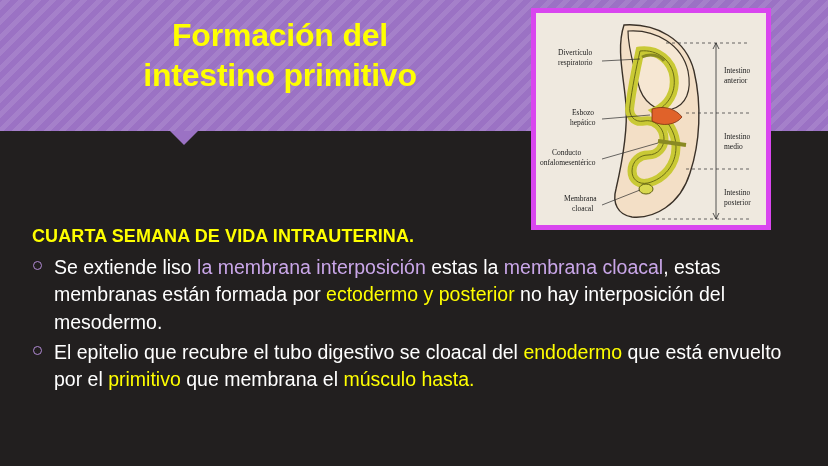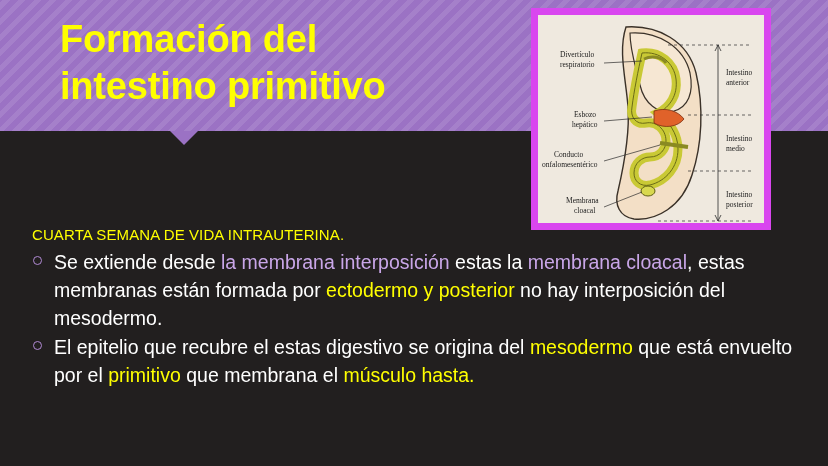--- a/index.html
+++ b/index.html
@@ -46,57 +46,57 @@
     border-left: 14px solid transparent;
     border-right: 14px solid transparent;
     border-top: 14px solid #9b72c4;
   }
   #title {
     position: absolute;
     left: 60px;
     top: 16px;
     width: 440px;
     color: #ffff00;
-    font-size: 38px;
+    font-size: 32px;
     font-weight: bold;
     line-height: 1.24;
-    text-align: left;
+    text-align: center;
     letter-spacing: -0.2px;
   }
   #title .line {
     display: block;
     white-space: nowrap;
   }
   
   #figure {
     position: absolute;
     left: 531px;
     top: 8px;
     width: 240px;
     height: 222px;
     background: #3b82f6;
-    border: 7px solid #d946ef;
+    border: 5px solid #d946ef;
     box-sizing: border-box;
     overflow: hidden;
   }
   #figure svg { display: block; }
   
   #body {
     position: absolute;
     left: 32px;
     top: 224px;
     width: 766px;
     color: #ffffff;
     font-size: 19.5px;
     line-height: 1.42;
   }
   #subhead {
     color: #ffff00;
-    font-weight: normal;
-    font-size: 15px;
+    font-weight: bold;
+    font-size: 18px;
     letter-spacing: 0.1px;
     margin-bottom: 4px;
   }
   .bullet {
     position: relative;
     padding-left: 22px;
     margin-bottom: 2px;
   }
   .bullet .marker {
     position: absolute;
@@ -181,21 +181,21 @@
         <text x="188" y="182">Intestino</text>
         <text x="188" y="192">posterior</text>
       </g>
     </svg>
   </div>
 
   <div id="body">
     <div id="subhead">CUARTA SEMANA  DE VIDA INTRAUTERINA.</div>
     <div class="bullet">
       <span class="marker"></span>
-      <span class="bullet-text"><span class="w">Se extiende desde </span><span class="p">la membrana interposición</span><span class="w"> estas la </span><span class="p">membrana cloacal</span><span class="w">, estas membranas están formada por  </span><span class="y">ectodermo y posterior</span><span class="w"> no hay interposición del mesodermo.</span></span>
+      <span class="bullet-text"><span class="w">Se extiende liso </span><span class="p">la membrana interposición</span><span class="w"> estas la </span><span class="p">membrana cloacal</span><span class="w">, estas membranas están formada por  </span><span class="y">ectodermo y posterior</span><span class="w"> no hay interposición del mesodermo.</span></span>
     </div>
     <div class="bullet">
       <span class="marker"></span>
-      <span class="bullet-text"><span class="w">El epitelio que recubre el estas digestivo se  origina del </span><span class="y">mesodermo</span><span class="w"> que está envuelto por el </span><span class="y">primitivo</span><span class="w"> que membrana el </span><span class="y">músculo hasta.</span></span>
+      <span class="bullet-text"><span class="w">El epitelio que recubre el tubo digestivo se  cloacal del </span><span class="y">endodermo</span><span class="w"> que está envuelto por el </span><span class="y">primitivo</span><span class="w"> que membrana el </span><span class="y">músculo hasta.</span></span>
     </div>
   </div>
 
 </div>
 
 </body></html>

